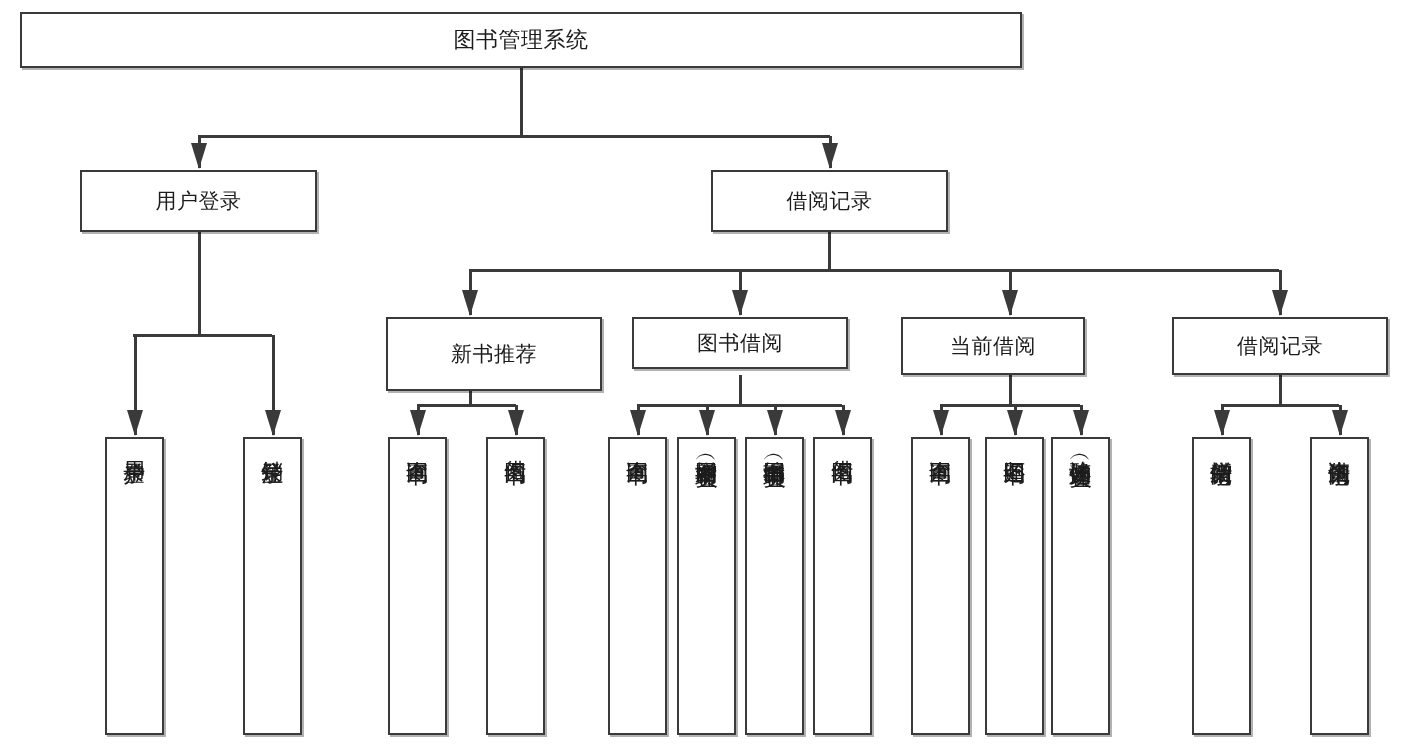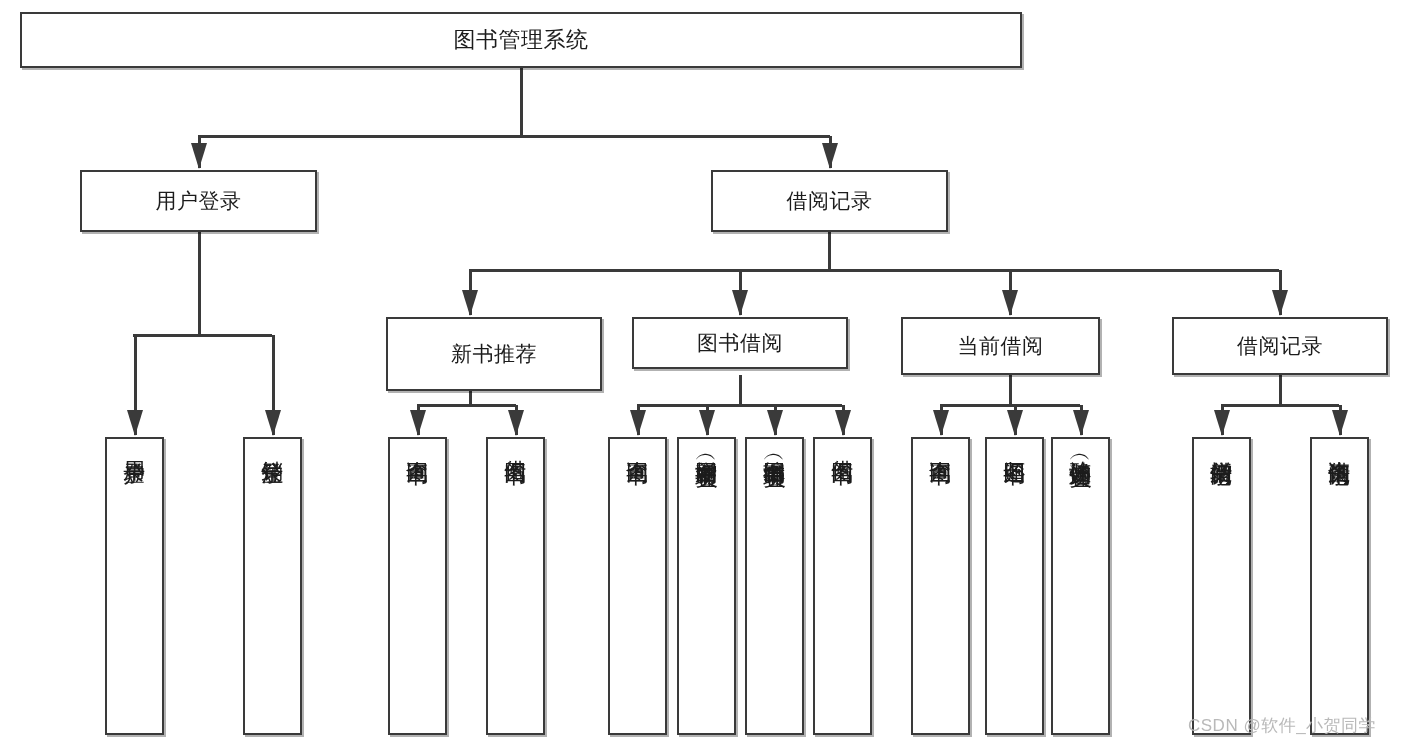--- a/index.html
+++ b/index.html
@@ -142,21 +142,21 @@
       </div>
       <div class="node horiz level2" style="left: 711px; top: 170px; width: 237px; height: 62px;">
         <span class="label">借阅记录</span>
       </div>
       <div class="node horiz level3" style="left: 362px; top: 317px; width: 216px; height: 74px; margin-left: 24px;">
         <span class="label">新书推荐</span>
       </div>
       <div class="node horiz level3" style="left: 632px; top: 317px; width: 216px; height: 52px;">
         <span class="label">图书借阅</span>
       </div>
-      <div class="node horiz level3" style="left: 901px; top: 317px; width: 199px; height: 58px;">
+      <div class="node horiz level3" style="left: 901px; top: 317px; width: 184px; height: 58px;">
         <span class="label">当前借阅</span>
       </div>
       <div class="node horiz level3" style="left: 1172px; top: 317px; width: 216px; height: 58px; align-items: center;">
         <span class="label">借阅记录</span>
       </div>
       <div class="node vert leaf" style="left: 105px; top: 437px; width: 59px; height: 298px;">
         <span class="label">用户登录</span>
       </div>
       <div class="node vert leaf" style="left: 243px; top: 437px; width: 59px; height: 298px;">
         <span class="label">注销登录</span>
@@ -188,14 +188,13 @@
       <div class="node vert leaf" style="left: 1051px; top: 437px; width: 59px; height: 298px;">
         <span class="label">确认归还（管理员）</span>
       </div>
       <div class="node vert leaf" style="left: 1192px; top: 437px; width: 59px; height: 298px;">
         <span class="label">新增借阅记录</span>
       </div>
       <div class="node vert leaf" style="left: 1310px; top: 437px; width: 59px; height: 298px;">
         <span class="label">查询借阅记录</span>
       </div>
     </div>
-  <div class="watermark" style="left: 1188px; top: 714px; color: rgb(185, 185, 185);">CSDN @软件_小贺同学</div>
 </div>
 
 </body></html>

